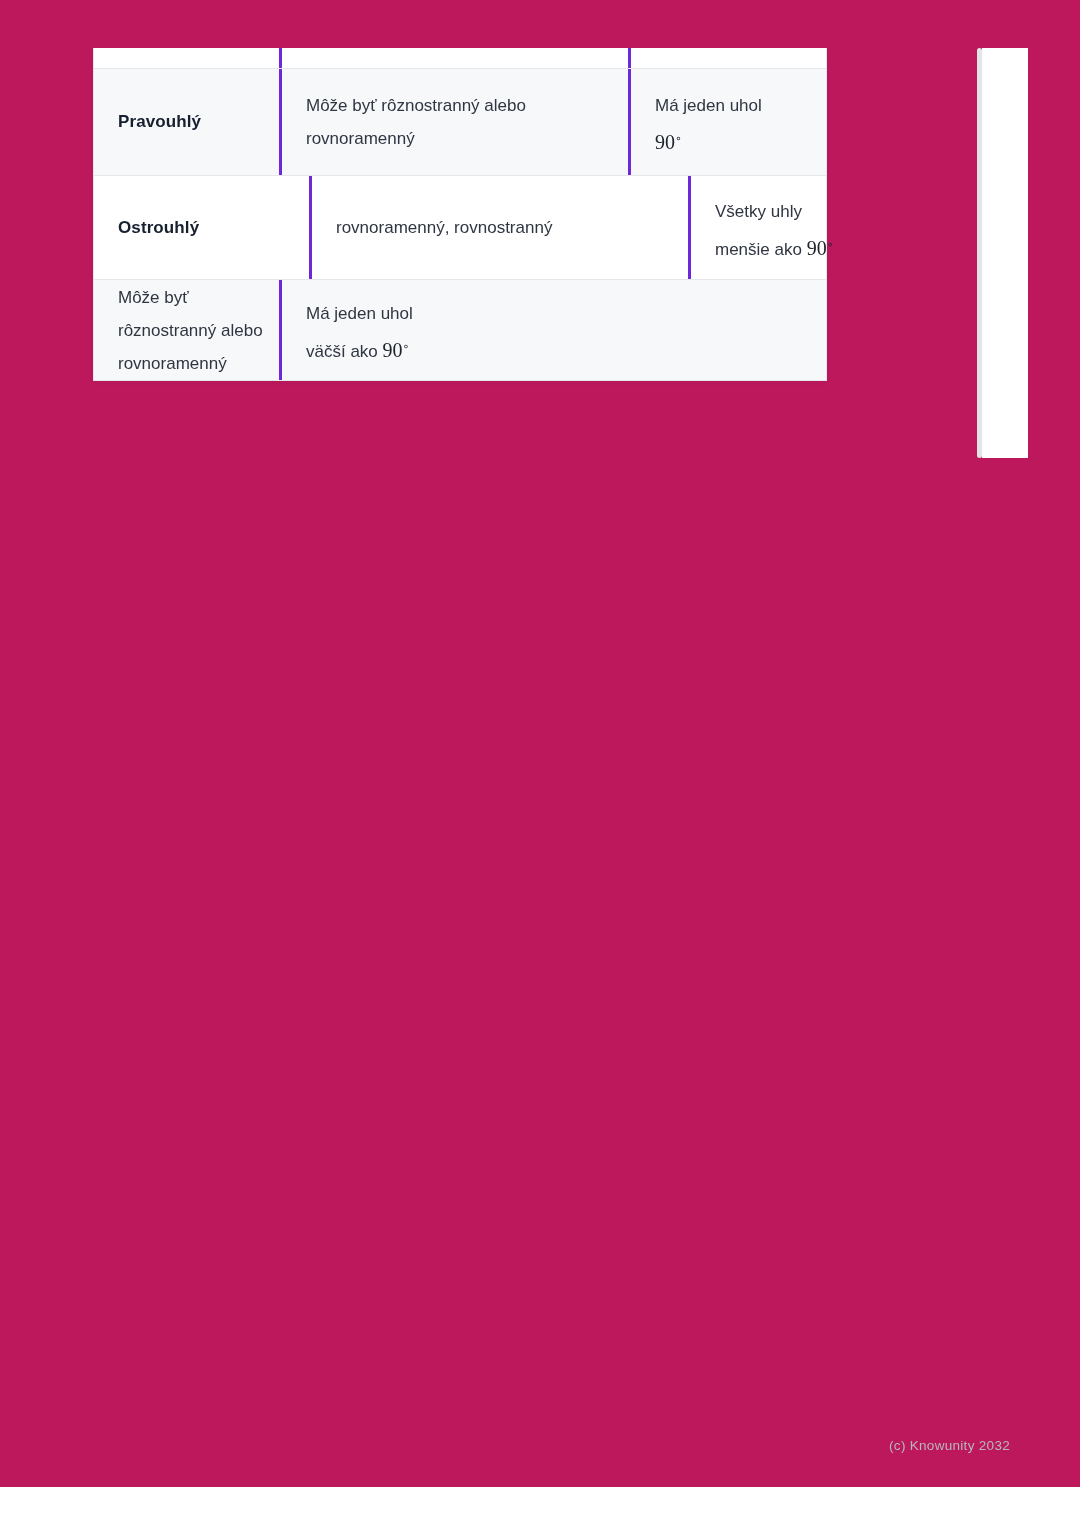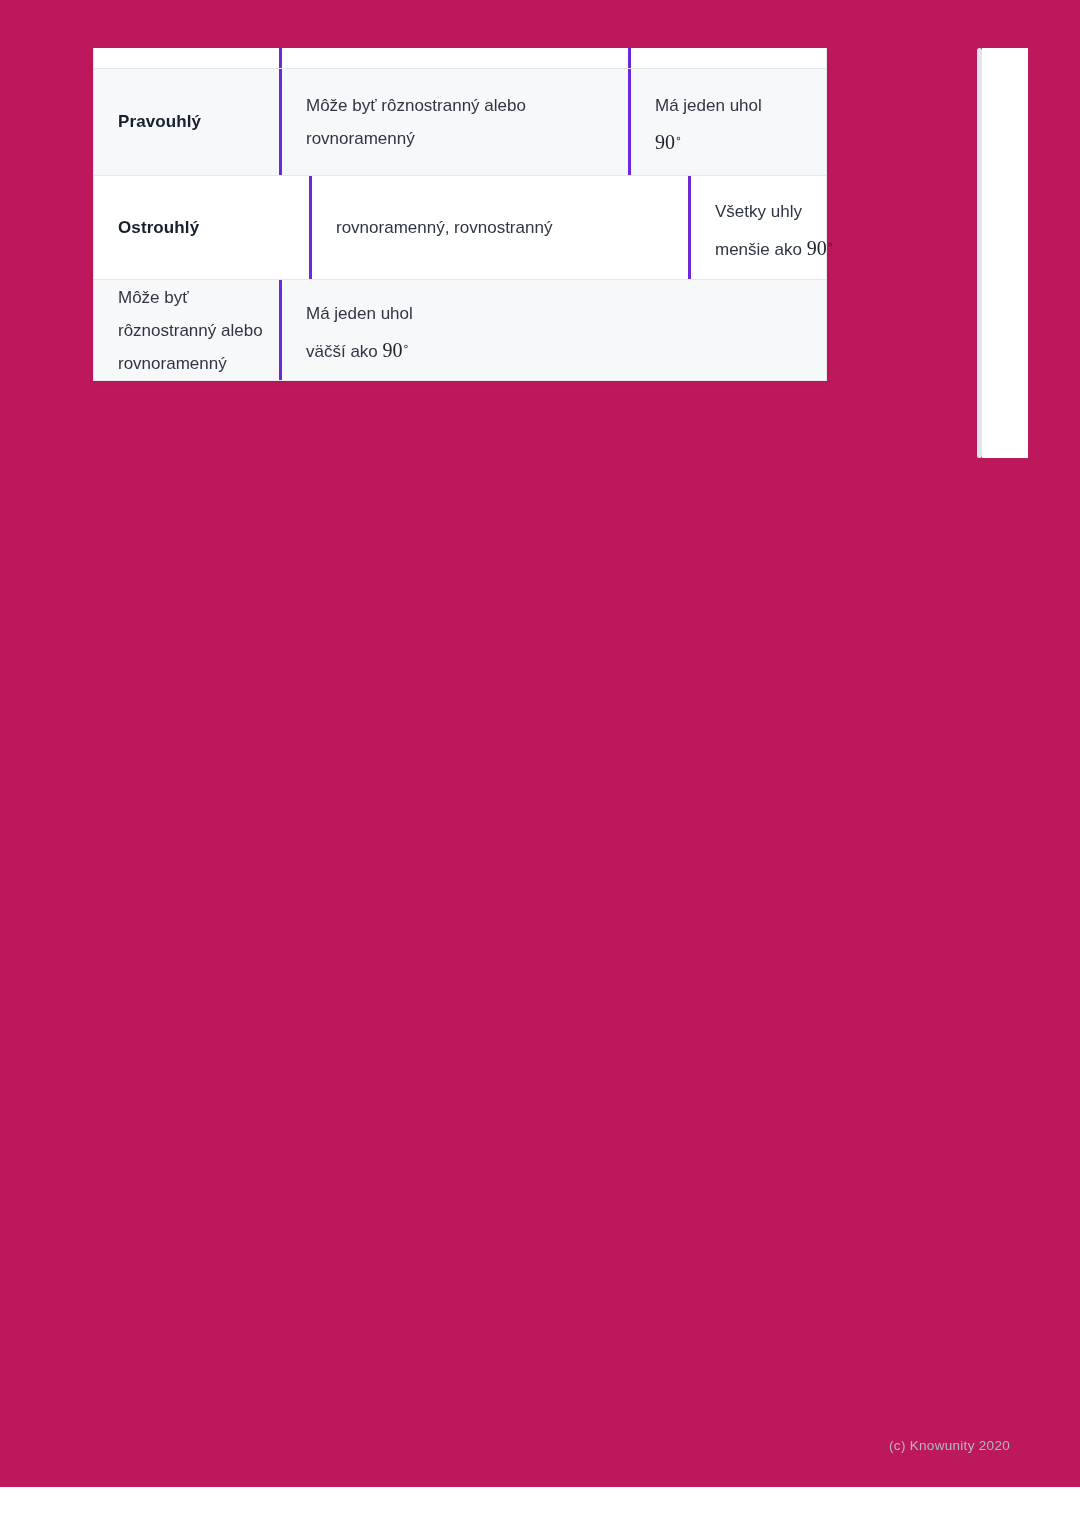--- a/index.html
+++ b/index.html
@@ -147,15 +147,15 @@
         <div class="angle-line"><span>Má jeden uhol</span><span class="math"></span><span class="deg"></span></div>
         <div class="angle-line"><span>väčší ako </span><span class="math">90</span><span class="deg">∘</span></div>
       </div>
     </div>
 
   </div>
 
   <div class="scroll-track"></div>
   <div class="scroll-thumb"></div>
 
-  <div class="footer">(c) Knowunity 2020</div>
+  <div class="footer">(c) Knowunity 2032</div>
 
 </div>
 
 </body></html>

